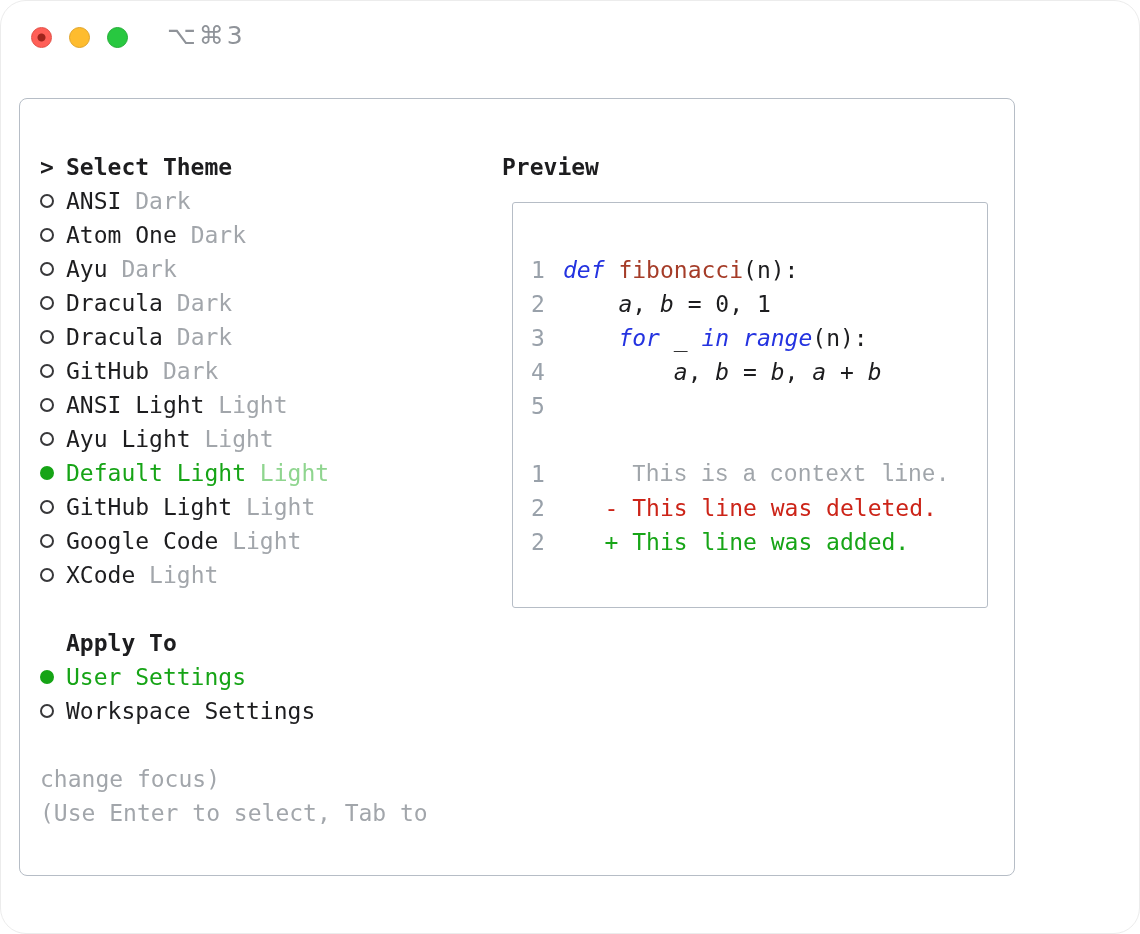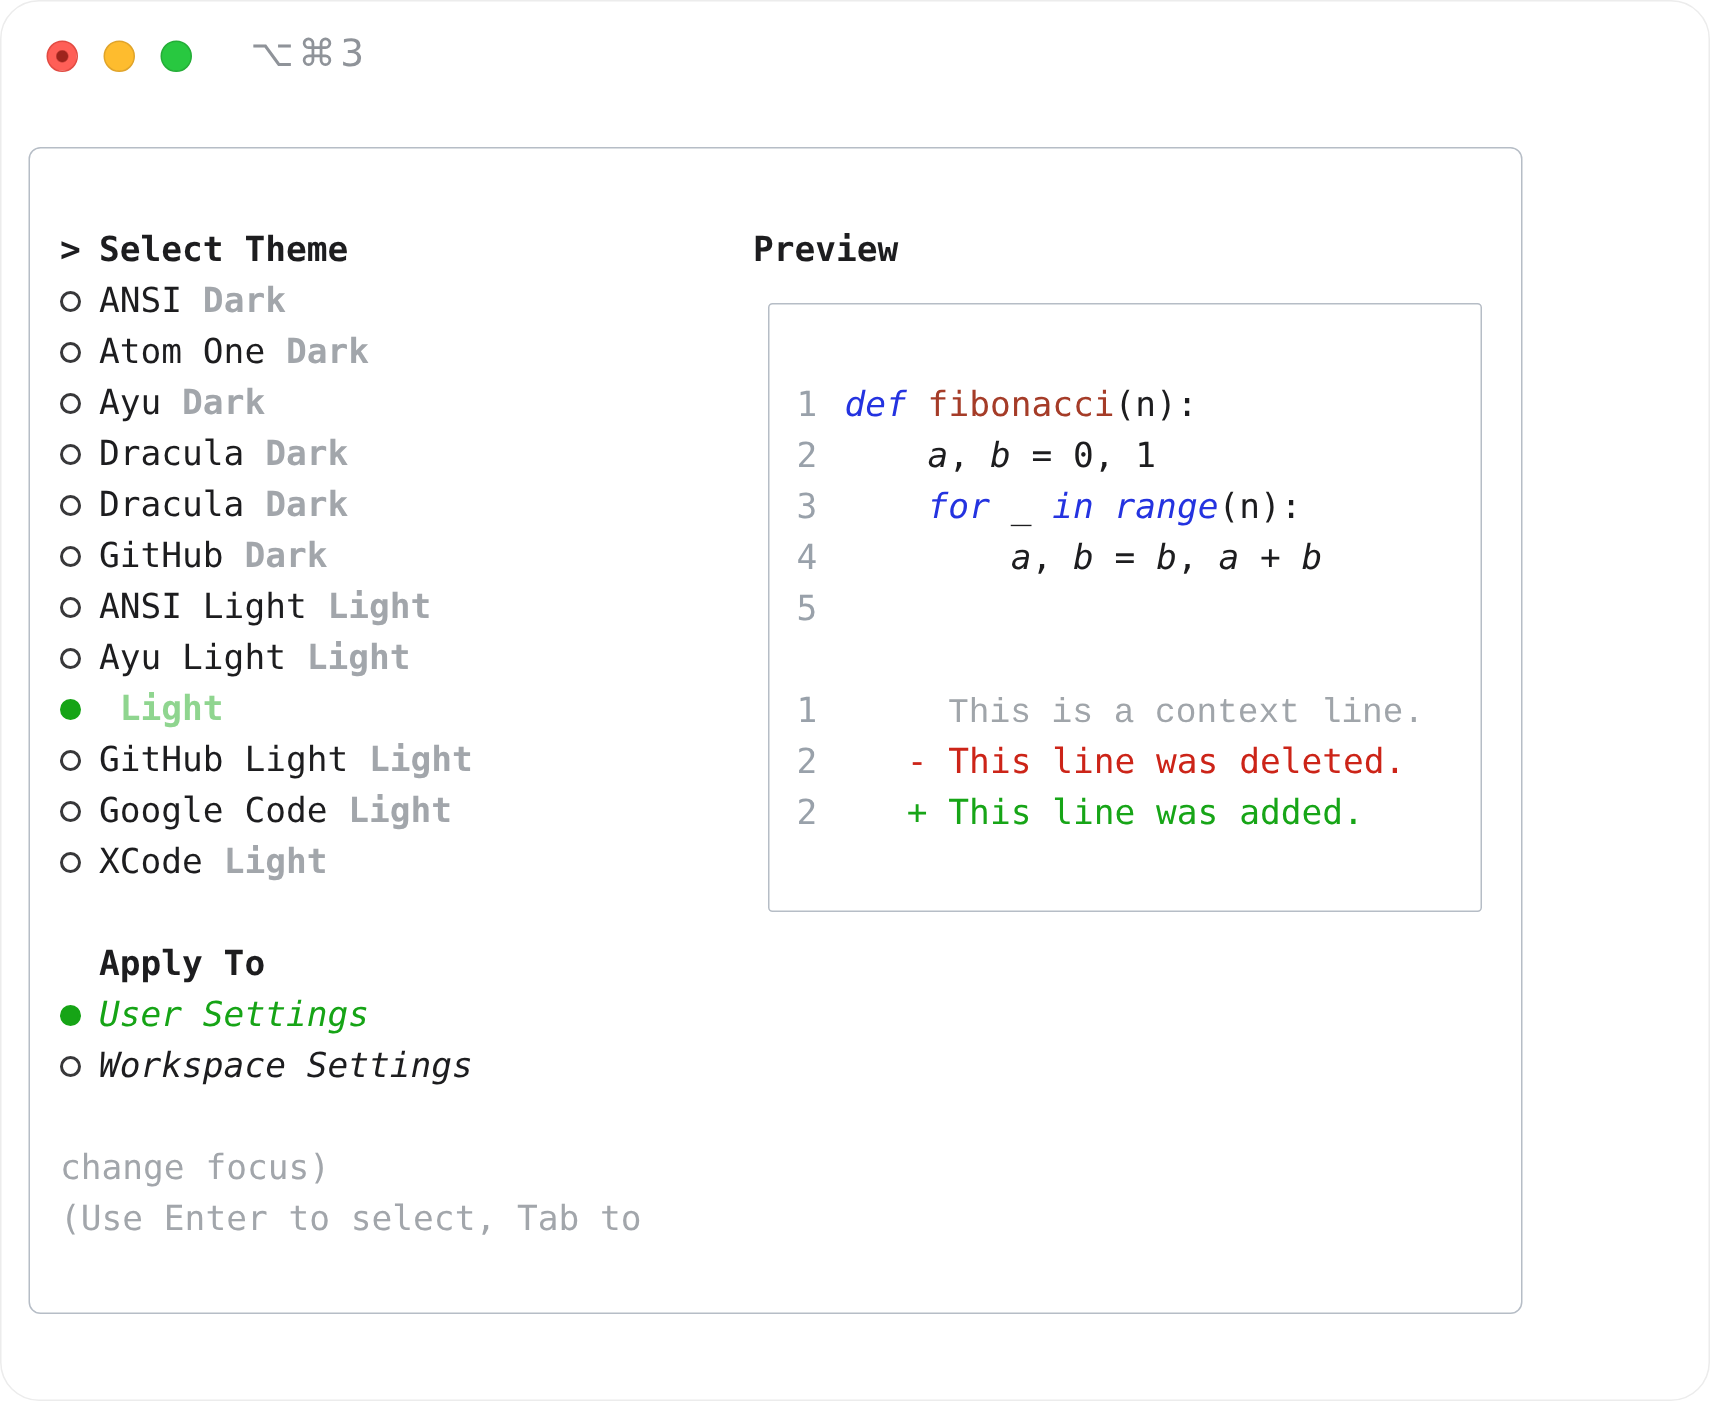--- a/index.html
+++ b/index.html
@@ -83,24 +83,24 @@
     height: 14px;
     border: 2px solid #38383a;
     border-radius: 50%;
     box-sizing: border-box;
   }
   .radio.on {
     background: var(--accent-green, #16a416);
     border-color: var(--accent-green, #16a416);
   }
   .tname { color: var(--text-primary, #1d1d1f); white-space: pre; }
-  .tvariant { color: var(--muted-gray, #a2a6ab); white-space: pre; font-weight: bold; }
+  .tvariant { color: var(--muted-gray, #a2a6ab); white-space: pre; }
   .row.selected .tname { color: var(--accent-green, #16a416); }
   .row.selected .tvariant { color: var(--accent-green-light, #8fd58f); }
-  .alabel { color: var(--text-primary, #1d1d1f); white-space: pre; font-style: italic; }
+  .alabel { color: var(--text-primary, #1d1d1f); white-space: pre; }
   .row.selected .alabel { color: var(--accent-green, #16a416); }
   .apply-heading { margin-top: 34px; }
   .help {
     margin-top: 34px;
     color: var(--muted-gray, #a2a6ab);
   }
   .help div { height: 34px; line-height: 34px; white-space: pre; }
   
   .preview-title {
     position: absolute;
@@ -205,20 +205,21 @@
             <span class="icon-cell">
               <span class="radio"></span>
             </span>
             <span class="tname">Ayu Light</span>
             <span class="tvariant"> Light</span>
           </div>
           <div class="row selected">
             <span class="icon-cell">
               <span class="radio on"></span>
             </span>
+            <span class="tname">Default Light</span>
             <span class="tvariant"> Light</span>
           </div>
           <div class="row">
             <span class="icon-cell">
               <span class="radio"></span>
             </span>
             <span class="tname">GitHub Light</span>
             <span class="tvariant"> Light</span>
           </div>
           <div class="row">

